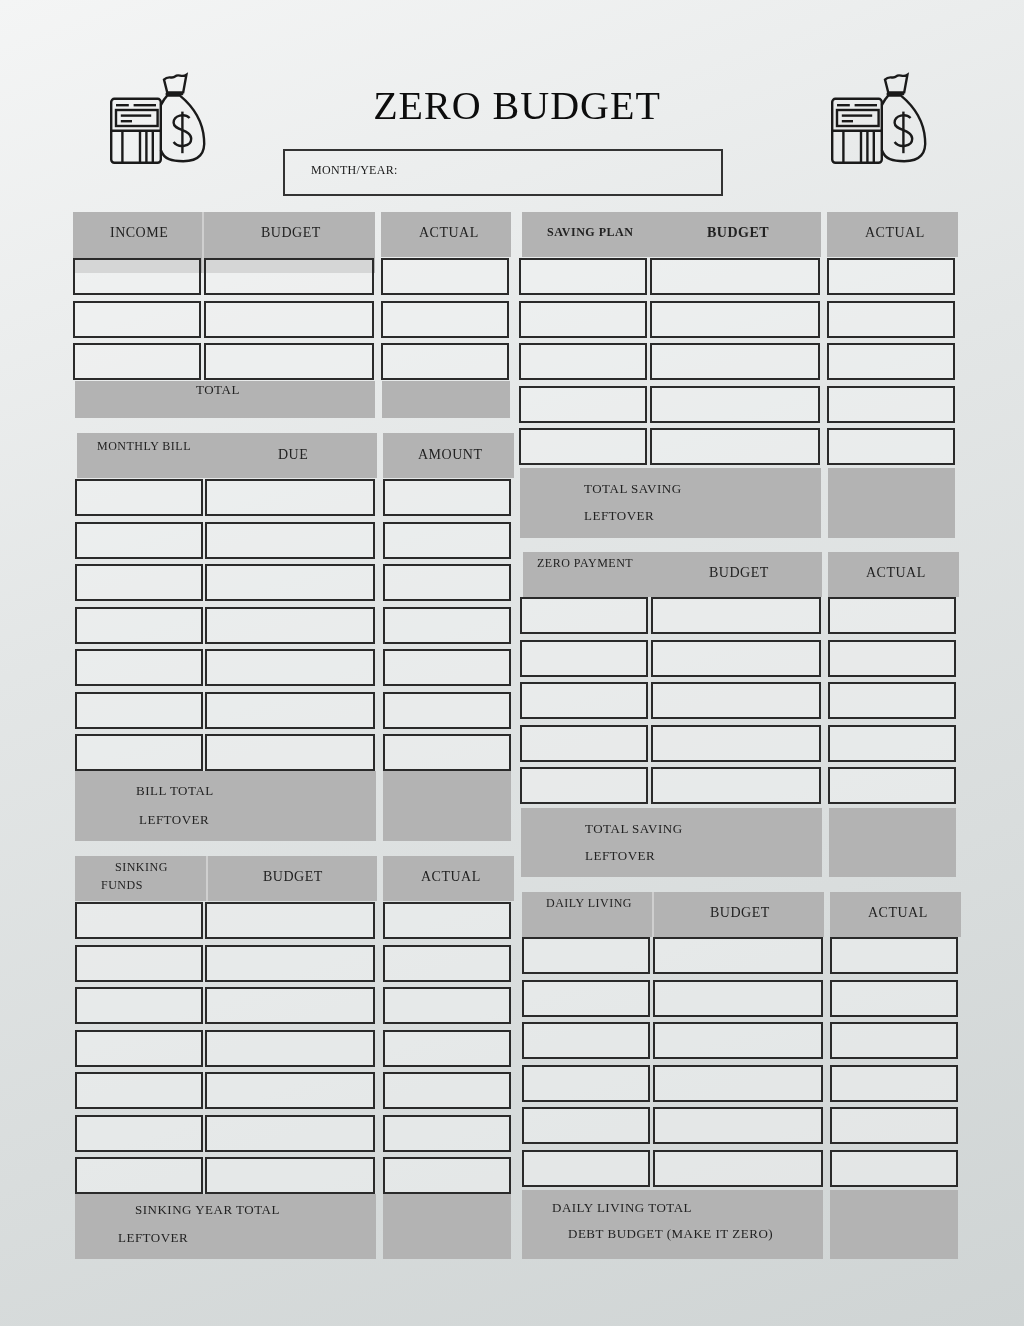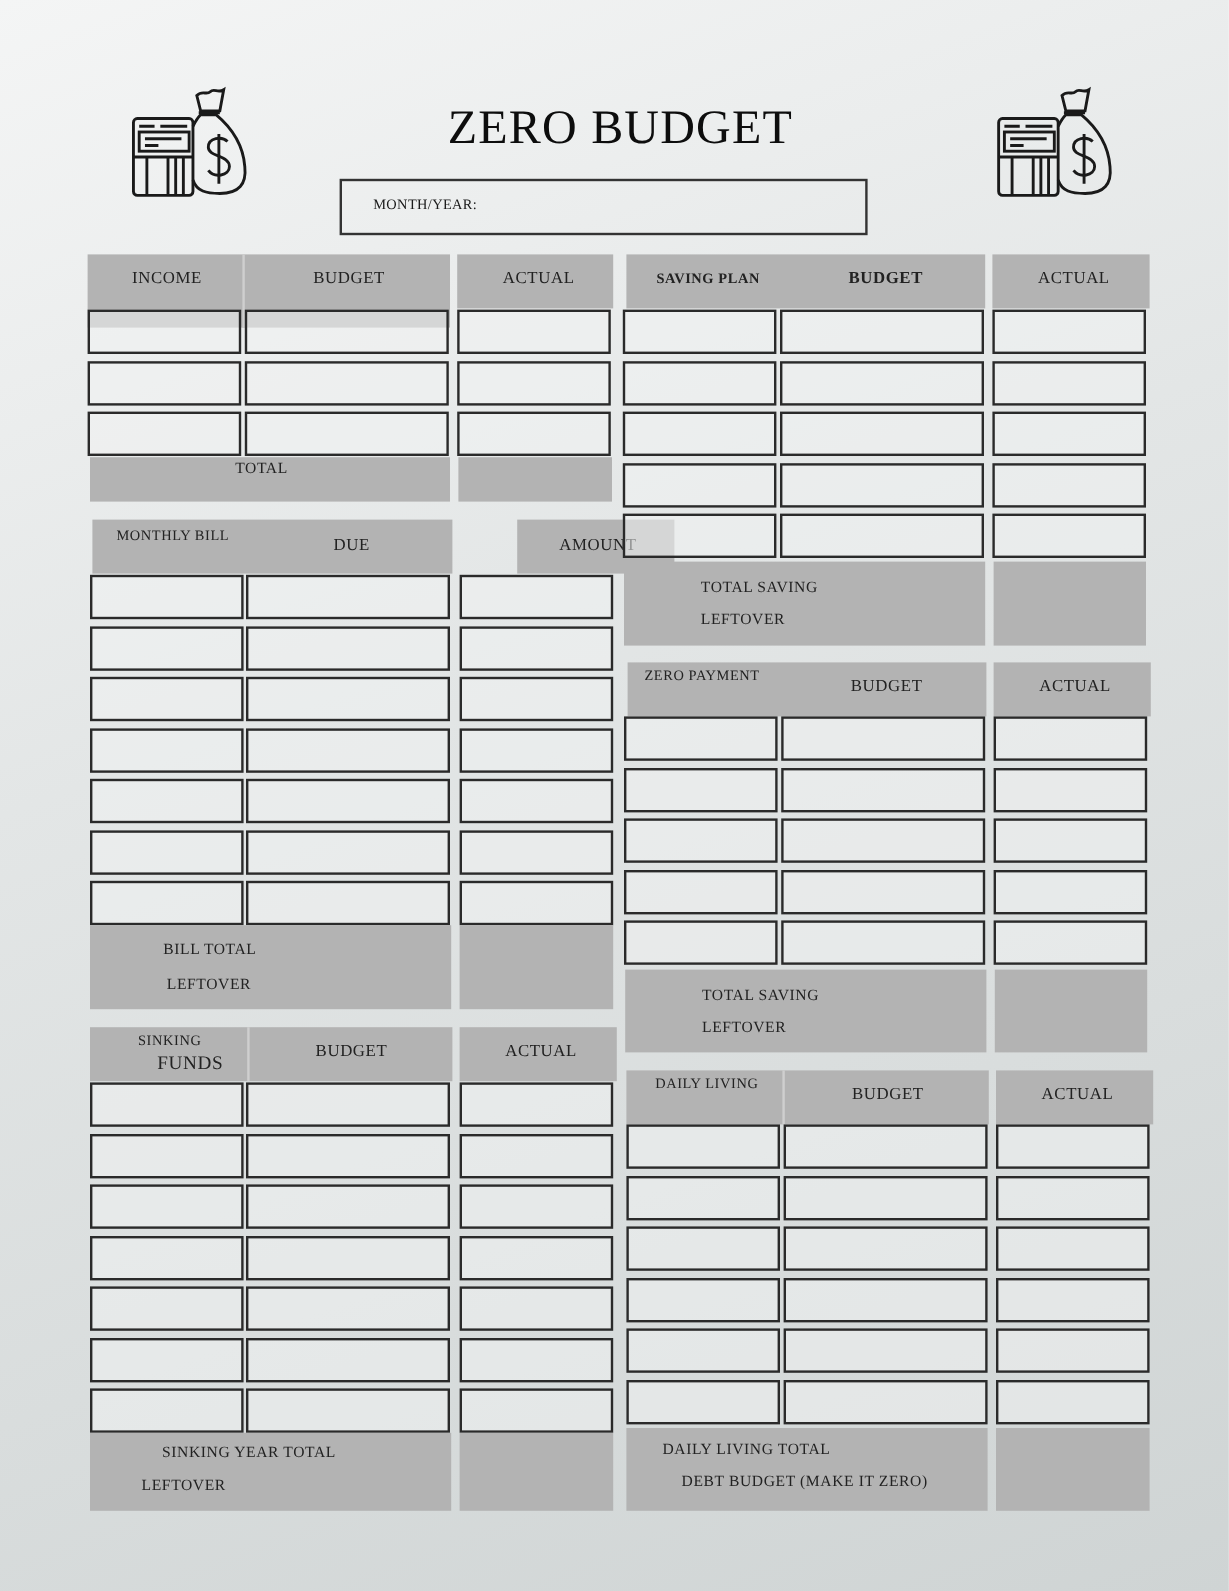--- a/index.html
+++ b/index.html
@@ -85,21 +85,21 @@
   </div>
 <div class="abs tot" style="left:75px;top:381px;width:300px;height:37px;">
   <span style="left:121px;top:1px">TOTAL</span>
 </div>
 <div class="abs tot" style="left:382px;top:381px;width:128px;height:37px;"></div>
 
 <div class="abs hdr" style="left:77px;top:433px;width:300px;height:45px;">
   <span style="left:20px;top:6px;font-size:12px">MONTHLY BILL</span>
   <span style="left:201px;top:14px">DUE</span>
 </div>
-<div class="abs hdr" style="left:383px;top:433px;width:131px;height:45px;margin-left:48px;">
+<div class="abs hdr" style="left:383px;top:433px;width:131px;height:45px;">
   <span style="left:35px;top:14px">AMOUNT</span>
 </div>
 <div id="bill-rows">
     <div class="abs cell" style="left: 75px; width: 128px; top: 479px; height: 37px;"></div>
     <div class="abs cell" style="left: 205px; width: 170px; top: 479px; height: 37px;"></div>
     <div class="abs cell" style="left: 383px; width: 128px; top: 479px; height: 37px;"></div>
     <div class="abs cell" style="left: 75px; width: 128px; top: 521.5px; height: 37px;"></div>
     <div class="abs cell" style="left: 205px; width: 170px; top: 521.5px; height: 37px;"></div>
     <div class="abs cell" style="left: 383px; width: 128px; top: 521.5px; height: 37px;"></div>
     <div class="abs cell" style="left: 75px; width: 128px; top: 564px; height: 37px;"></div>
@@ -120,21 +120,21 @@
   </div>
 <div class="abs tot" style="left:75px;top:771px;width:301px;height:70px;">
   <span style="left:61px;top:12px">BILL TOTAL</span>
   <span style="left:64px;top:41px">LEFTOVER</span>
 </div>
 <div class="abs tot" style="left:383px;top:771px;width:128px;height:70px;"></div>
 
 <div class="abs hdr" style="left:75px;top:856px;width:302px;height:45px;">
   <div class="sep" style="left:131px"></div>
   <span style="left:40px;top:4px;font-size:12px">SINKING</span>
-  <span style="left:56px;top:22px;font-size:16px">FUNDS</span>
+  <span style="left:26px;top:22px;font-size:12px">FUNDS</span>
   <span style="left:188px;top:13px">BUDGET</span>
 </div>
 <div class="abs hdr" style="left:383px;top:856px;width:131px;height:45px;">
   <span style="left:38px;top:13px">ACTUAL</span>
 </div>
 <div id="sink-rows">
     <div class="abs cell" style="left: 75px; width: 128px; top: 902px; height: 37px;"></div>
     <div class="abs cell" style="left: 205px; width: 170px; top: 902px; height: 37px;"></div>
     <div class="abs cell" style="left: 383px; width: 128px; top: 902px; height: 37px;"></div>
     <div class="abs cell" style="left: 75px; width: 128px; top: 944.5px; height: 37px;"></div>

